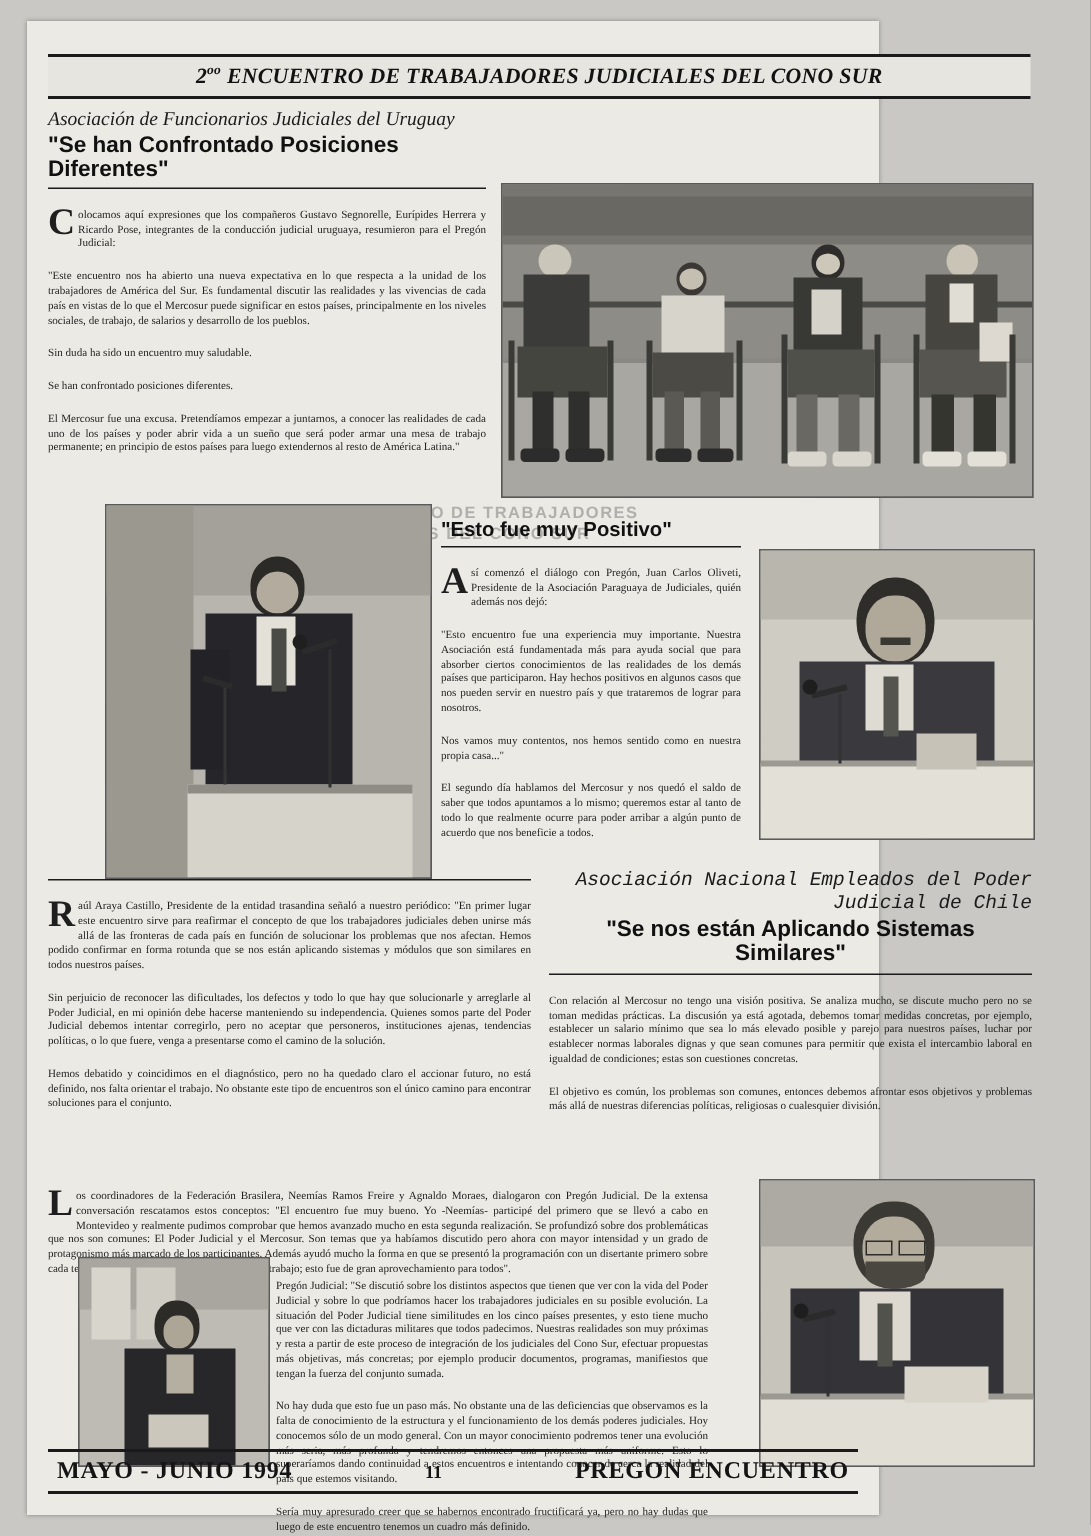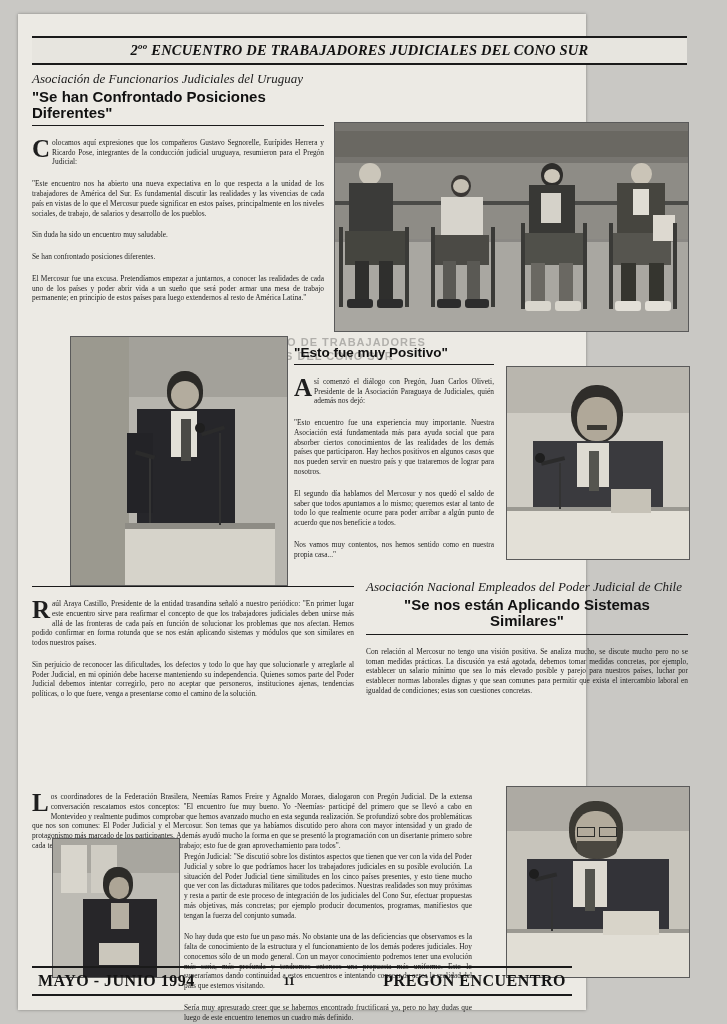--- a/index.html
+++ b/index.html
@@ -252,22 +252,22 @@
       <div class="fig" style="left:78px;top:120px;width:2px;height:66px;background:#343434;"></div>
       <div class="fig" style="left:64px;top:116px;width:20px;height:4px;background:#2b2b2b;transform:rotate(16deg);"></div>
     </div>
 
     <div style="position:absolute;left:276px;top:330px;width:200px;">
       <div class="headline small">"Esto fue muy Positivo"</div>
       <div class="rule" style="margin:3px 0 4px;"></div>
       <div class="body">
         <p class="dropcap">Así comenzó el diálogo con Pregón, Juan Carlos Oliveti, Presidente de la Asociación Paraguaya de Judiciales, quién además nos dejó:</p>
         <p>"Esto encuentro fue una experiencia muy importante. Nuestra Asociación está fundamentada más para ayuda social que para absorber ciertos conocimientos de las realidades de los demás países que participaron. Hay hechos positivos en algunos casos que nos pueden servir en nuestro país y que trataremos de lograr para nosotros.</p>
+        <p>Nos vamos muy contentos, nos hemos sentido como en nuestra propia casa..."</p>
         <p>El segundo día hablamos del Mercosur y nos quedó el saldo de saber que todos apuntamos a lo mismo; queremos estar al tanto de todo lo que realmente ocurre para poder arribar a algún punto de acuerdo que nos beneficie a todos.</p>
-        <p>Nos vamos muy contentos, nos hemos sentido como en nuestra propia casa..."</p>
       </div>
     </div>
 
     <div class="photo" style="left:488px;top:352px;width:182px;height:192px;">
       <div class="ph-grain"></div>
       <div class="fig" style="left:0;top:0;width:100%;height:100%;background:#cfccc4;"></div>
       <div class="fig" style="left:0;top:0;width:100%;height:46px;background:#b9b6ae;"></div>
 
       <div class="fig" style="left:64px;top:18px;width:52px;height:58px;border-radius:48%;background:#2f2d2a;"></div>
       <div class="fig" style="left:70px;top:30px;width:40px;height:44px;border-radius:46%;background:#b0a899;"></div>
@@ -286,29 +286,31 @@
       <div class="fig" style="left:28px;top:86px;width:10px;height:10px;border-radius:50%;background:#1e1e1e;"></div>
 
       <div class="fig" style="left:104px;top:122px;width:40px;height:24px;background:#c6c2b7;"></div>
     </div>
 
     <div style="position:absolute;left:14px;top:572px;width:322px;">
       <div class="rule" style="margin:0 0 4px;"></div>
       <div class="body">
         <p class="dropcap">Raúl Araya Castillo, Presidente de la entidad trasandina señaló a nuestro periódico: "En primer lugar este encuentro sirve para reafirmar el concepto de que los trabajadores judiciales deben unirse más allá de las fronteras de cada país en función de solucionar los problemas que nos afectan. Hemos podido confirmar en forma rotunda que se nos están aplicando sistemas y módulos que son similares en todos nuestros países.</p>
         <p>Sin perjuicio de reconocer las dificultades, los defectos y todo lo que hay que solucionarle y arreglarle al Poder Judicial, en mi opinión debe hacerse manteniendo su independencia. Quienes somos parte del Poder Judicial debemos intentar corregirlo, pero no aceptar que personeros, instituciones ajenas, tendencias políticas, o lo que fuere, venga a presentarse como el camino de la solución.</p>
+        <p>Hemos debatido y coincidimos en el diagnóstico, pero no ha quedado claro el accionar futuro, no está definido, nos falta orientar el trabajo. No obstante este tipo de encuentros son el único camino para encontrar soluciones para el conjunto.</p>
       </div>
     </div>
 
     <div style="position:absolute;left:348px;top:566px;width:322px;">
-      <div class="kicker" style="text-align:left;">Asociación Nacional Empleados del Poder Judicial de Chile</div>
+      <div class="kicker" style="text-align:right;font-family:Liberation Mono, monospace;">Asociación Nacional Empleados del Poder Judicial de Chile</div>
       <div class="headline" style="text-align:center;">"Se nos están Aplicando Sistemas Similares"</div>
       <div class="rule" style="margin:4px 0 5px;"></div>
       <div class="body">
         <p>Con relación al Mercosur no tengo una visión positiva. Se analiza mucho, se discute mucho pero no se toman medidas prácticas. La discusión ya está agotada, debemos tomar medidas concretas, por ejemplo, establecer un salario mínimo que sea lo más elevado posible y parejo para nuestros países, luchar por establecer normas laborales dignas y que sean comunes para permitir que exista el intercambio laboral en igualdad de condiciones; estas son cuestiones concretas.</p>
+        <p>El objetivo es común, los problemas son comunes, entonces debemos afrontar esos objetivos y problemas más allá de nuestras diferencias políticas, religiosas o cualesquier división.</p>
       </div>
     </div>
 
 
     <div style="position:absolute;left:14px;top:766px;width:440px;">
       <div class="body">
         <p class="dropcap">Los coordinadores de la Federación Brasilera, Neemías Ramos Freire y Agnaldo Moraes, dialogaron con Pregón Judicial. De la extensa conversación rescatamos estos conceptos: "El encuentro fue muy bueno. Yo -Neemías- participé del primero que se llevó a cabo en Montevideo y realmente pudimos comprobar que hemos avanzado mucho en esta segunda realización. Se profundizó sobre dos problemáticas que nos son comunes: El Poder Judicial y el Mercosur. Son temas que ya habíamos discutido pero ahora con mayor intensidad y un grado de protagonismo más marcado de los participantes. Además ayudó mucho la forma en que se presentó la programación con un disertante primero sobre cada tema y luego todos debatiendo en grupos de trabajo; esto fue de gran aprovechamiento para todos".</p>
       </div>
     </div>
 

